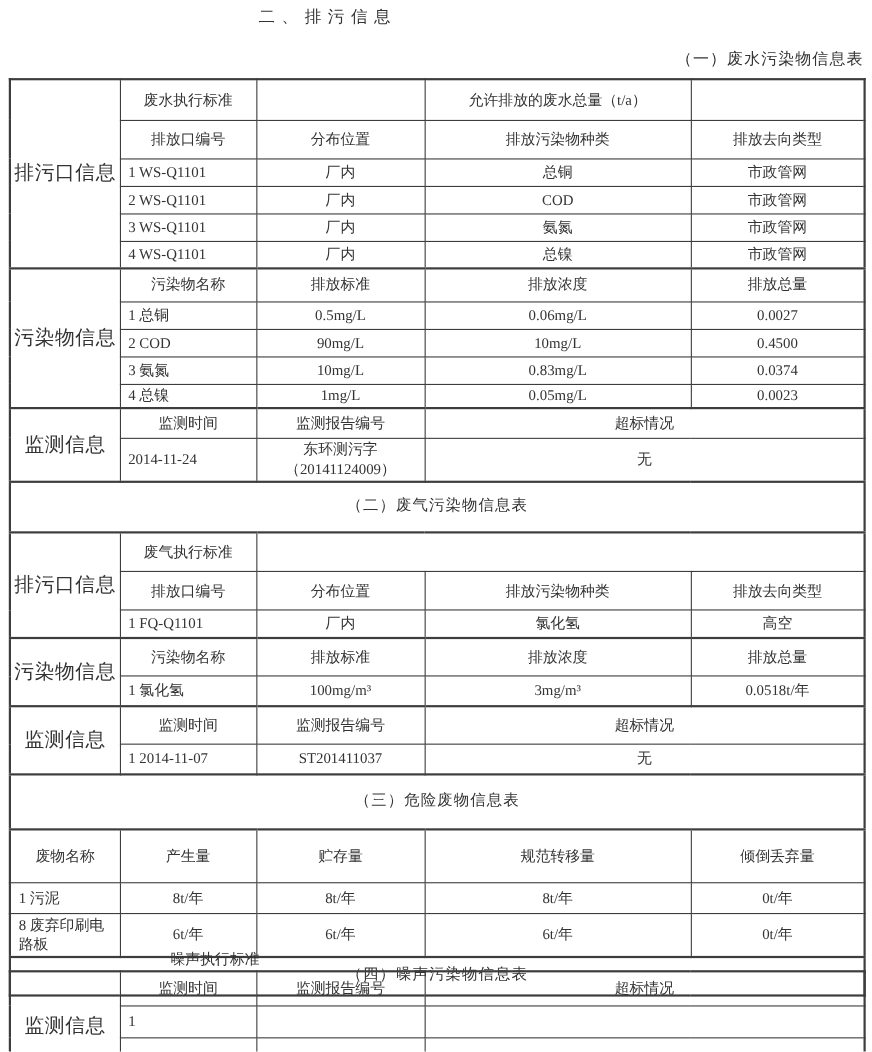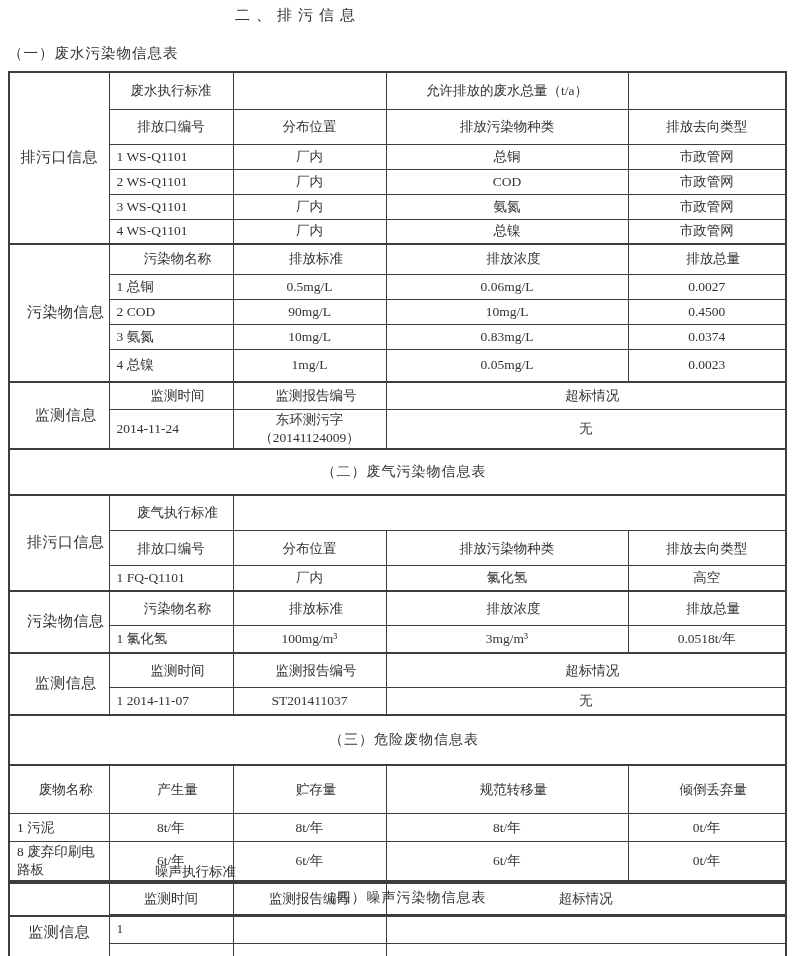--- a/index.html
+++ b/index.html
@@ -10,39 +10,39 @@
     position: relative;
     font-family: "Liberation Serif", "DejaVu Serif", serif;
     color: #333333;
   }
   .h1 {
     position: absolute; left: 235px; top: 6px;
     font-size: 15px; letter-spacing: 6px; white-space: nowrap;
   }
   .h2 {
     position: absolute; left: 8px; top: 44px; width: 777px;
-    text-align: left; font-size: 14.5px; letter-spacing: 1px;
+    text-align: right; font-size: 14.5px; letter-spacing: 1px;
   }
   table {
     position: absolute; left: 8px; width: 777px;
     border-collapse: collapse; table-layout: fixed;
   }
   table.bordered { border: 2px solid #3d3d3d; }
   td {
     border: 1px solid #3d3d3d;
     font-size: 13.5px;
     text-align: center;
     vertical-align: middle;
     padding: 1px 3px;
     overflow: hidden;
     line-height: 1.3;
   }
-  tr.tk td { border-top-width: 2px; padding-left: 16px; }
+  tr.tk td { border-top-width: 2px; }
   td.lt { text-align: left; padding-left: 7px; }
-  td.grp { font-size: 15px; letter-spacing: 0.5px; margin-top: 20px; }
+  td.grp { font-size: 18px; letter-spacing: 0.5px; margin-top: 20px; }
   td.title-cell { font-size: 14px; letter-spacing: 1px; }
   td.two-line { white-space: pre-line; line-height: 1.35; margin-left: 37px; }
   .main  { top: 71px; }
   .noise { top: 882px; border-bottom: none; }
   .noise-std {
     position: absolute; left: 155px; top: 863px;
     font-size: 13.5px; white-space: nowrap;
   }
 </style>
 </head>
@@ -117,21 +117,21 @@
     <td>90mg/L</td>
     <td>10mg/L</td>
     <td>0.4500</td>
   </tr>
   <tr style="height:25px">
     <td class="lt">3 氨氮</td>
     <td>10mg/L</td>
     <td>0.83mg/L</td>
     <td>0.0374</td>
   </tr>
-  <tr style="height:33px">
+  <tr style="height:22px">
     <td class="lt">4 总镍</td>
     <td>1mg/L</td>
     <td>0.05mg/L</td>
     <td>0.0023</td>
   </tr>
 
   <tr class="tk" style="height:27px">
     <td class="grp" rowspan="2">监测信息</td>
     <td>监测时间</td>
     <td>监测报告编号</td>

